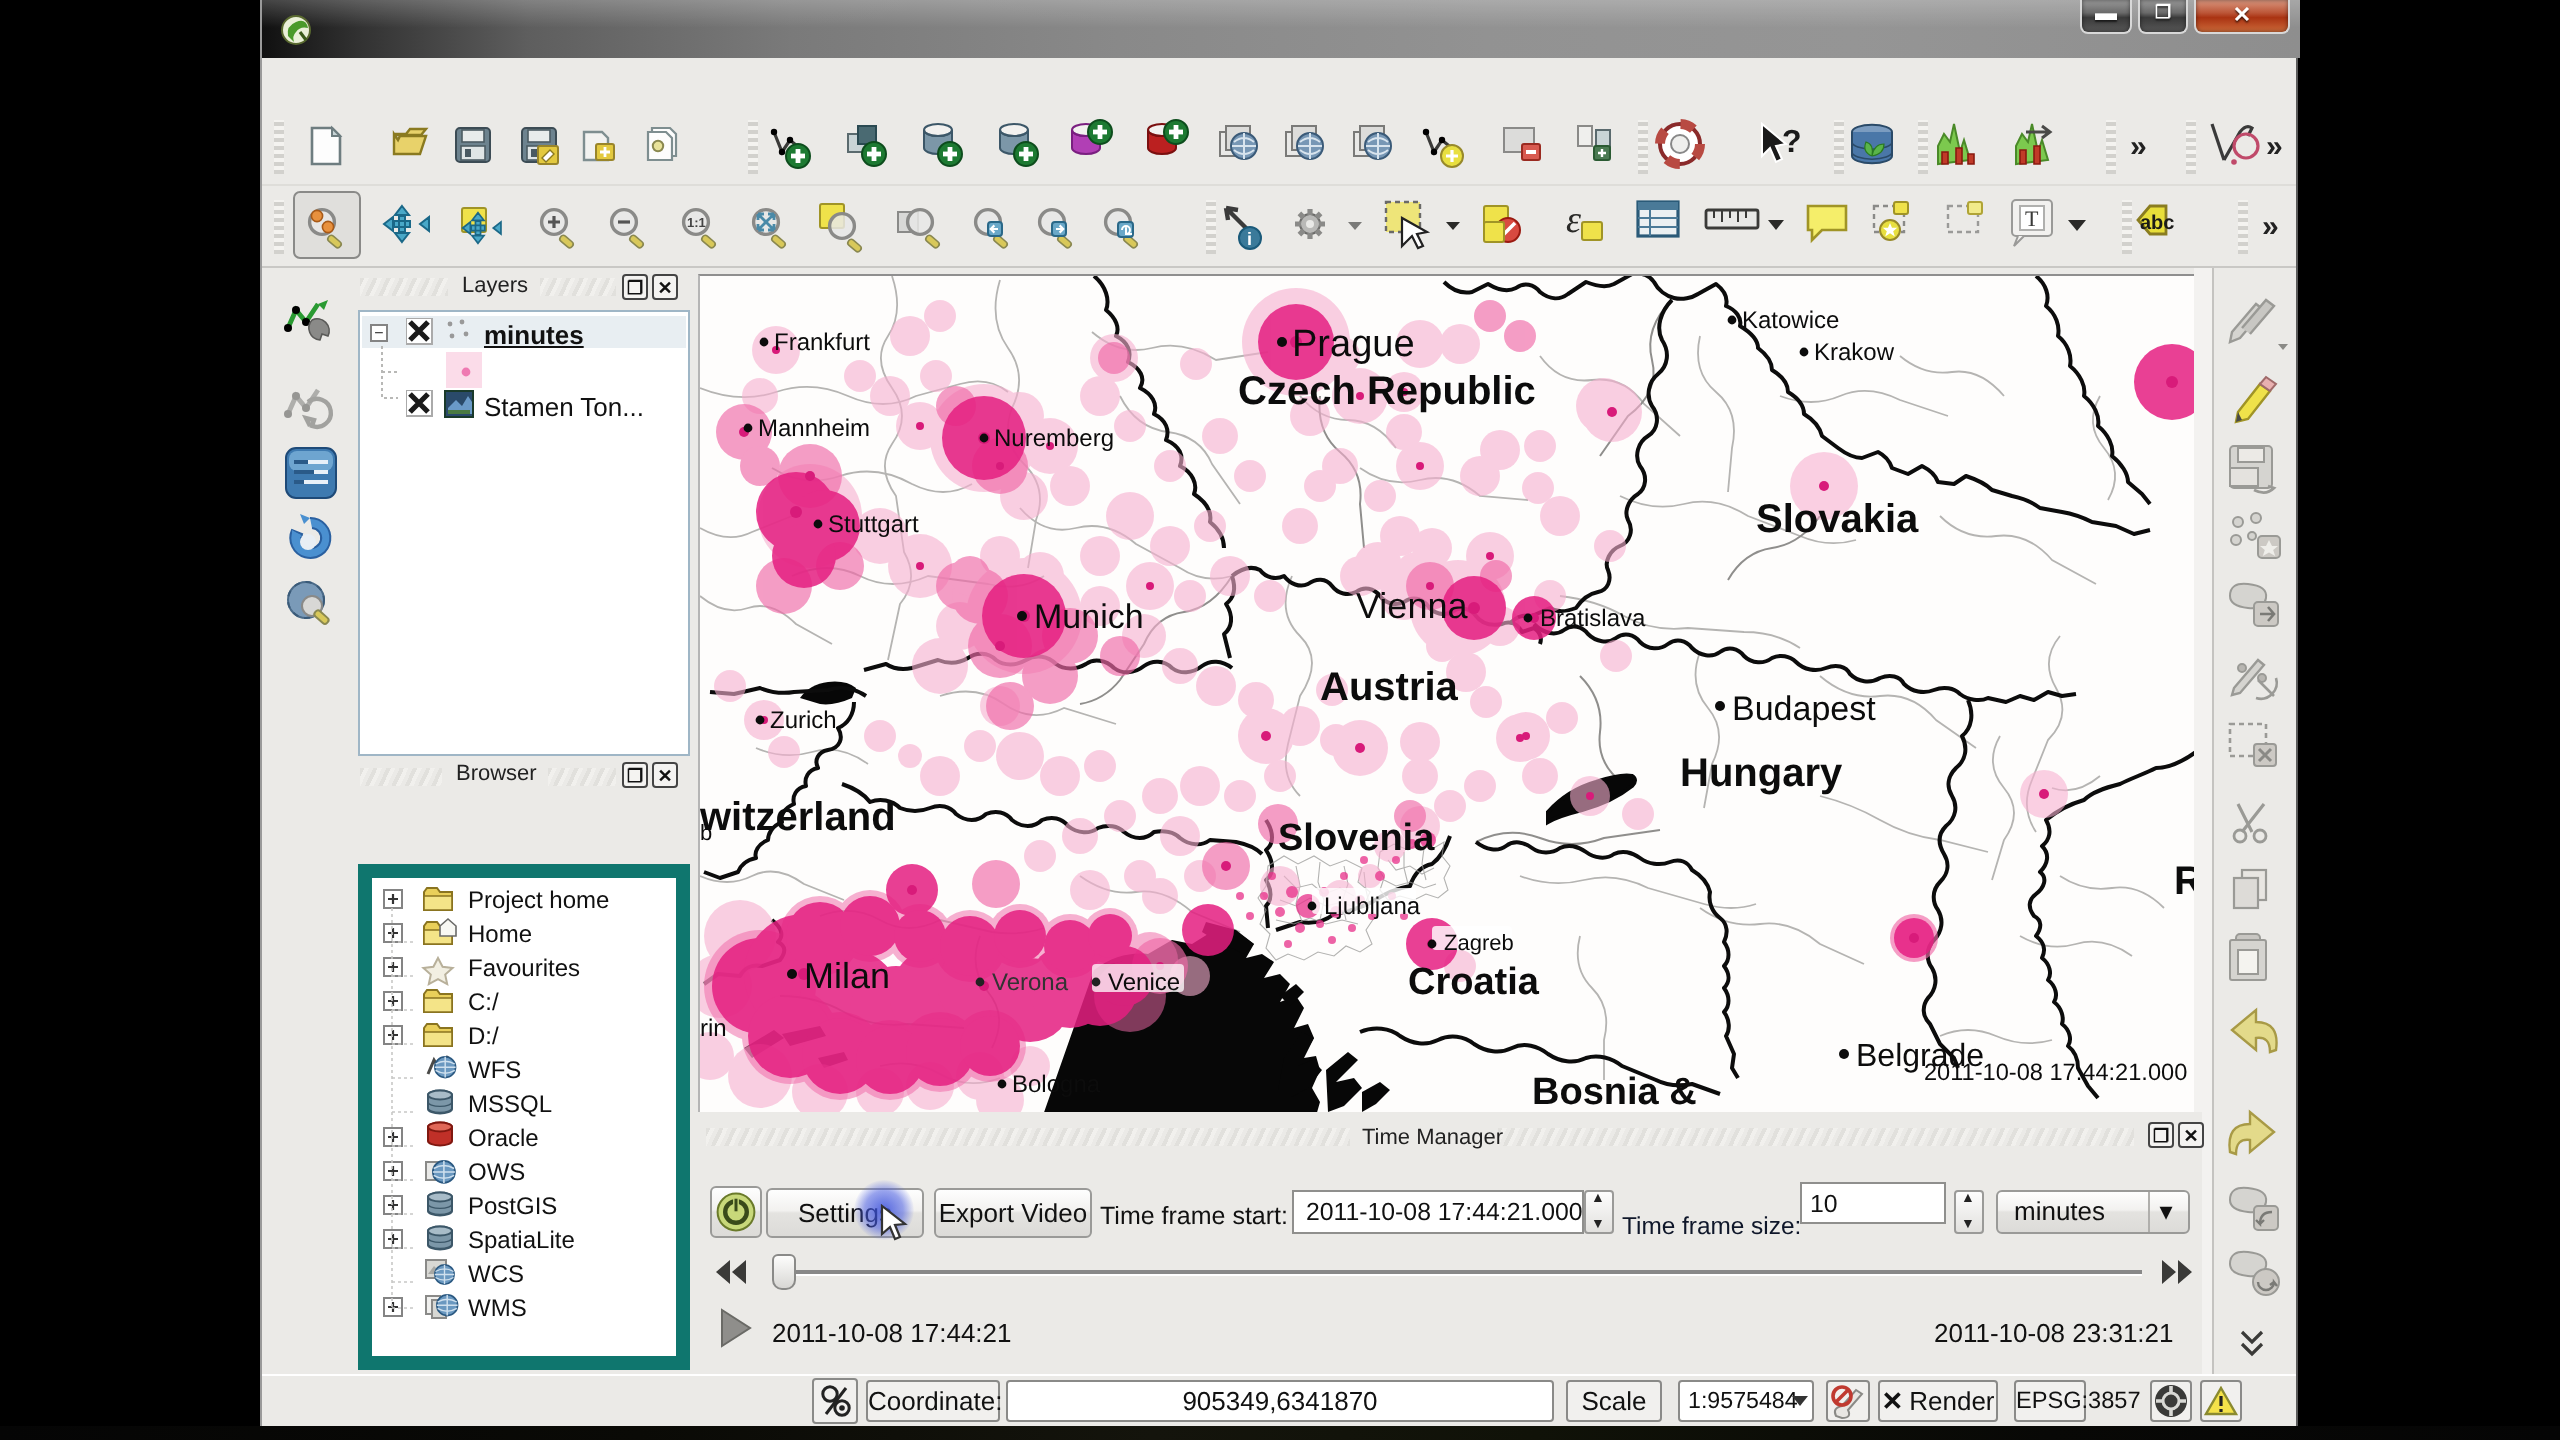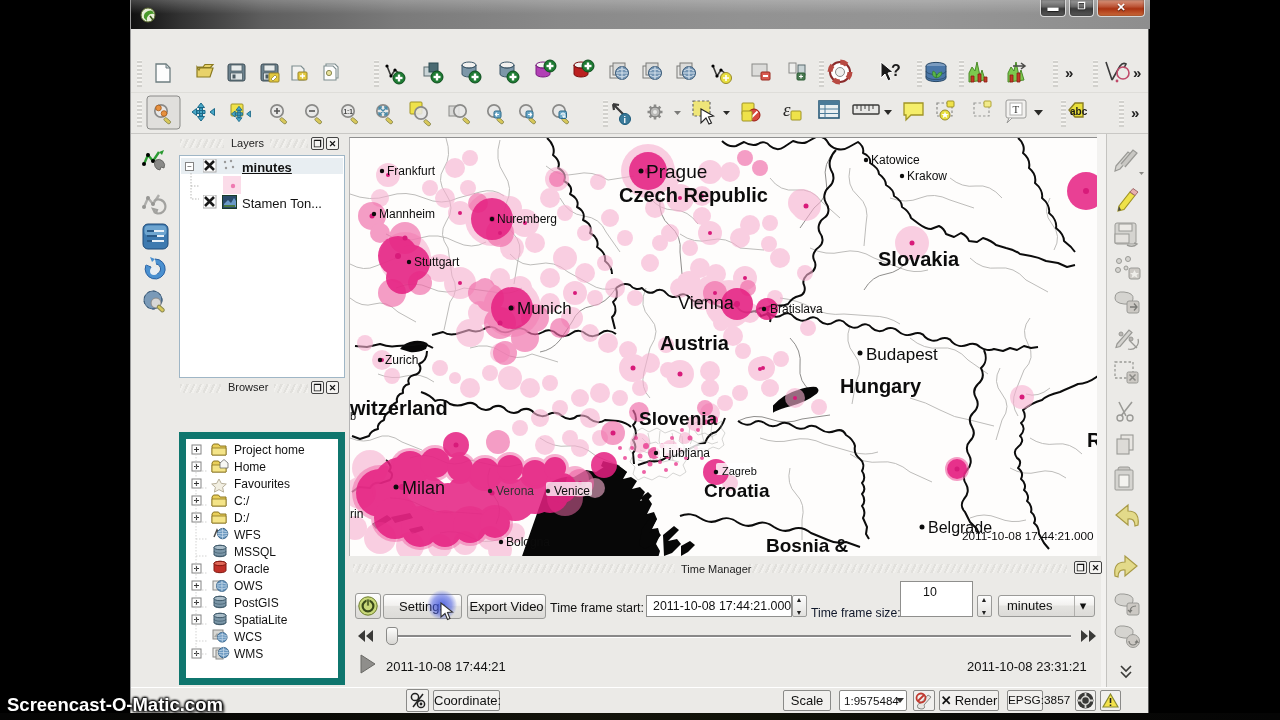--- a/index.html
+++ b/index.html
@@ -1072,21 +1072,21 @@
           <circle cx="10" cy="10" r="9.2" fill="#c8d87a" stroke="#6a7a2a"></circle>
           <circle cx="10" cy="10" r="5.4" fill="none" stroke="#3a4a1a" stroke-width="2.2"></circle>
           <rect x="8.9" y="3" width="2.2" height="7" fill="#3a4a1a" stroke="#c8d87a" stroke-width=".7"></rect>
         </svg>
     <div class="btn" style="left:34px;top:38px;width:79px;height:25px;line-height:24px">Settings</div>
     <div class="btn" style="left:118px;top:38px;width:79px;height:25px;line-height:24px">Export Video</div>
     <div style="position:absolute;left:201px;top:45px;font-size:12.5px;color:#111">Time frame start:</div>
     <div class="inp" style="left:297px;top:39px;width:146px;height:22px;line-height:20px;padding-left:6px">2011-10-08 17:44:21.000</div>
     <div class="spin" style="left:443px;top:39px"></div>
     <div style="position:absolute;left:462px;top:50px;font-size:12.2px;color:#0f172a">Time frame size:</div>
-    <div class="inp" style="left:551px;top:25px;width:73px;height:36px;line-height:20px;padding-left:22px">10</div>
+    <div class="inp" style="left:551px;top:35px;width:73px;height:21px;line-height:20px;padding-left:4px">10</div>
     <div class="spin" style="left:628px;top:39px"></div>
     <div class="btn" style="left:649px;top:39px;width:97px;height:22px;text-align:left;padding-left:8px;line-height:20px">minutes<span style="position:absolute;right:3px;top:0;width:17px;height:20px;border-left:1px solid #b0afac;text-align:center">▾</span></div>
     <svg style="position:absolute;left:8px;top:73px" width="17" height="14">
           <path d="M8,1 v12 l-7,-6 z M16,1 v12 l-7,-6 z" fill="#3a3a38"></path>
         </svg>
     <div style="position:absolute;left:40px;top:79px;width:682px;height:3px;background:#888;border-bottom:1px solid #fff"></div>
     <div style="position:absolute;left:37px;top:71px;width:12px;height:18px;background:linear-gradient(180deg,#fdfdfc,#d8d7d4);border:1px solid #8a8a88;border-radius:3px 3px 5px 5px"></div>
     <svg style="position:absolute;left:731px;top:73px" width="17" height="14">
           <path d="M1,1 v12 l7,-6 z M9,1 v12 l7,-6 z" fill="#3a3a38"></path>
         </svg>
@@ -1101,35 +1101,35 @@
         </svg>
   </div>
   <div id="status">
     <div class="sbox" style="left:275px;width:23px;top:1px;height:23px"><svg width="16" height="17" style="margin-top:2px">
             <circle cx="5" cy="5" r="3.6" fill="none" stroke="#222" stroke-width="1.5"></circle>
             <circle cx="11" cy="12" r="3.6" fill="none" stroke="#222" stroke-width="1.5"></circle>
             <path d="M13,2 L3,15" stroke="#222" stroke-width="1.5"></path>
             <circle cx="11" cy="12" r="1.4" fill="#222"></circle>
           </svg></div>
     <div class="sbox" style="left:302px;width:67px;line-height:19px">Coordinate:</div>
+    <div class="sbox" style="left:372px;width:274px;background:#fff;line-height:19px">905349,6341870</div>
     <div class="sbox" style="left:652px;width:48px;line-height:19px">Scale</div>
     <div class="sbox" style="left:708px;width:68px;background:#fff;line-height:19px;font-size:11.6px;text-align:left;padding-left:4px">1:9575484<span style="position:absolute;right:2px;top:7px;border-left:4px solid transparent;border-right:4px solid transparent;border-top:5px solid #333"></span></div>
     <div class="sbox" style="left:782px;width:22px"><svg width="18" height="18" style="margin-top:1px">
             <path d="M3,16 q-2,-4 3,-5 L13,3 l3,2 -7,8 q2,4 -3,4 z" fill="#e8e6e2" stroke="#8a8a86"></path>
             <circle cx="6" cy="6" r="4.5" fill="none" stroke="#c03a30" stroke-width="1.8"></circle>
             <path d="M3,9 L9,3" stroke="#c03a30" stroke-width="1.8"></path>
           </svg></div>
     <div class="sbox" style="left:808px;width:60px;line-height:19px"><span style="font-weight:bold;margin-right:3px">✕</span>Render</div>
     <div class="sbox" style="left:876px;width:36px;line-height:19px;font-size:11.8px">EPSG:3857</div>
     <div class="sbox" style="left:944px;width:21px"><svg width="17" height="17" style="margin-top:1px">
             <circle cx="8.5" cy="8.5" r="8" fill="#3a3a38"></circle>
             <circle cx="8.5" cy="8.5" r="4" fill="none" stroke="#d8d8d4" stroke-width="1.5"></circle>
             <path d="M8.5,1 v4 M8.5,12 v4 M1,8.5 h4 M12,8.5 h4" stroke="#d8d8d4" stroke-width="1.8"></path>
           </svg></div>
     <div class="sbox" style="left:969px;width:21px"><svg width="17" height="16" style="margin-top:2px">
             <path d="M8.5,1 L16,14 H1 z" fill="#f4e24a" stroke="#8a8a30" stroke-width="1.2"></path>
             <path d="M8.5,5 v5 M8.5,11.5 v1.5" stroke="#222" stroke-width="1.6"></path>
           </svg></div>
   </div>
 </div>
-<div id="wm">Screencast-O-Matic.com</div>
 <div id="botbar"></div>
 </div>
 
 </body></html>

